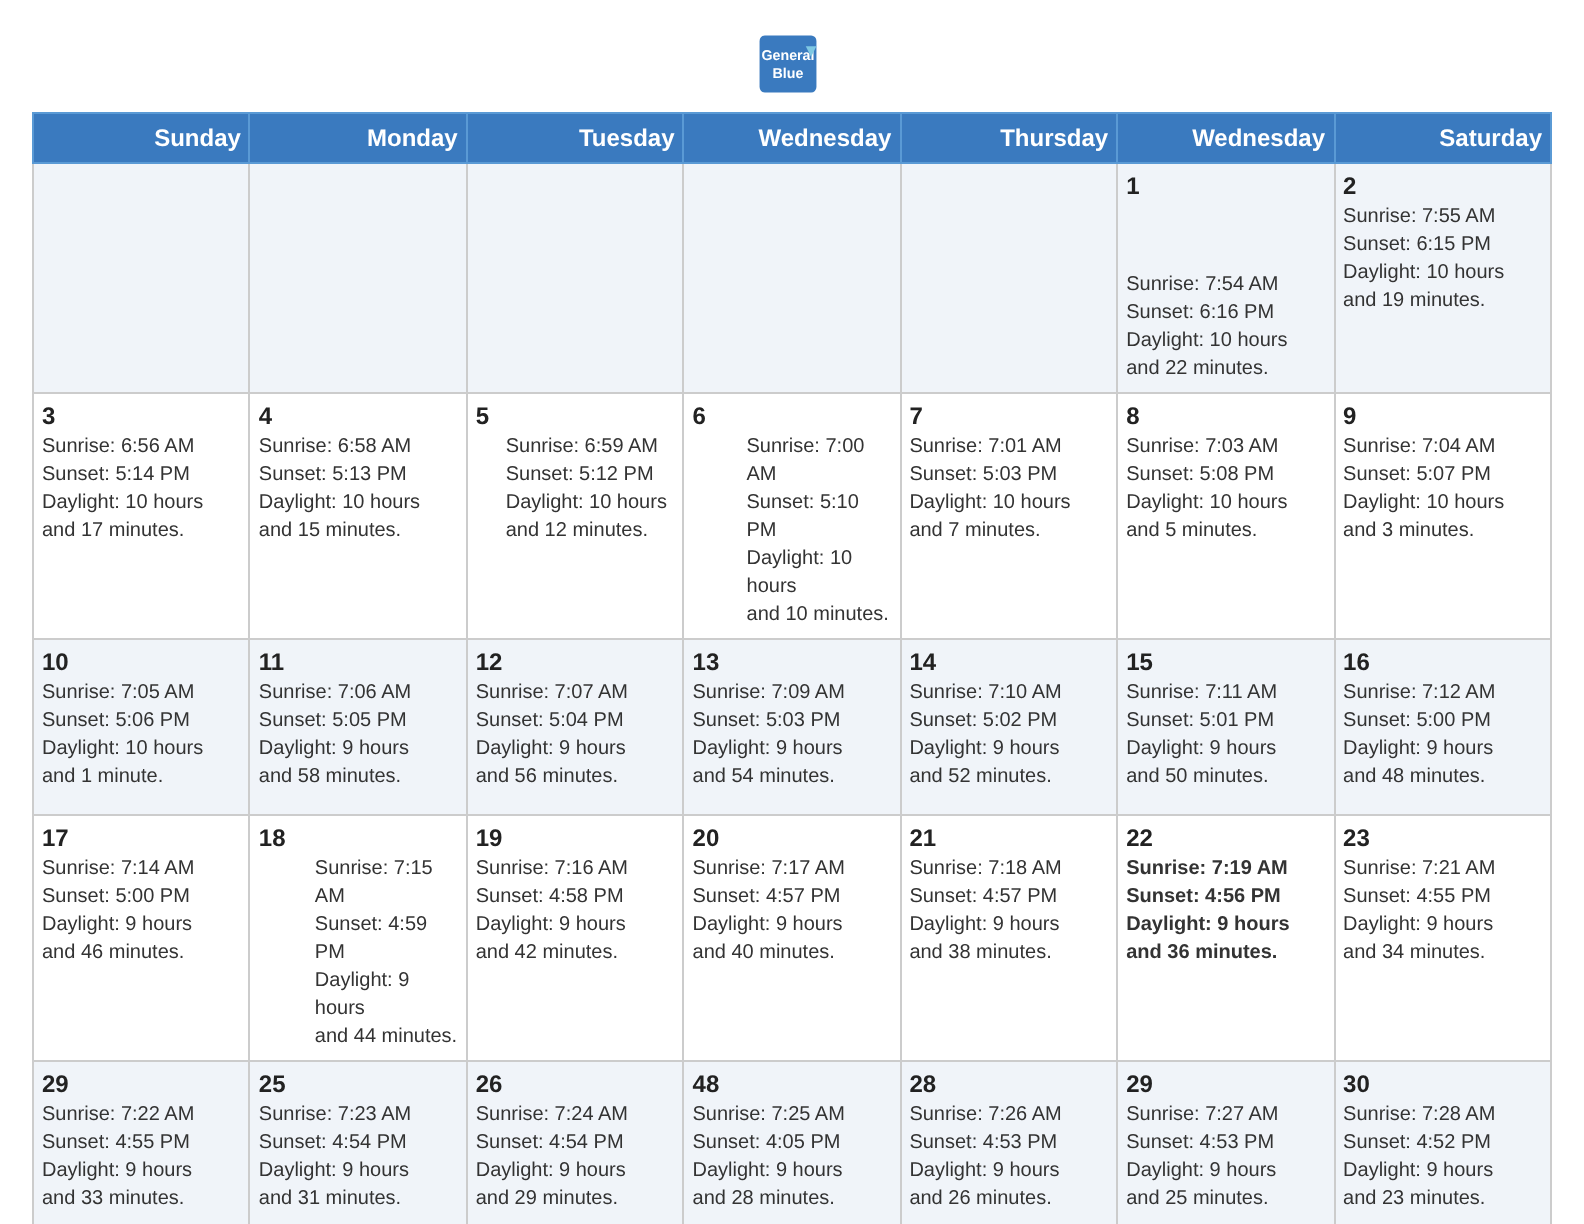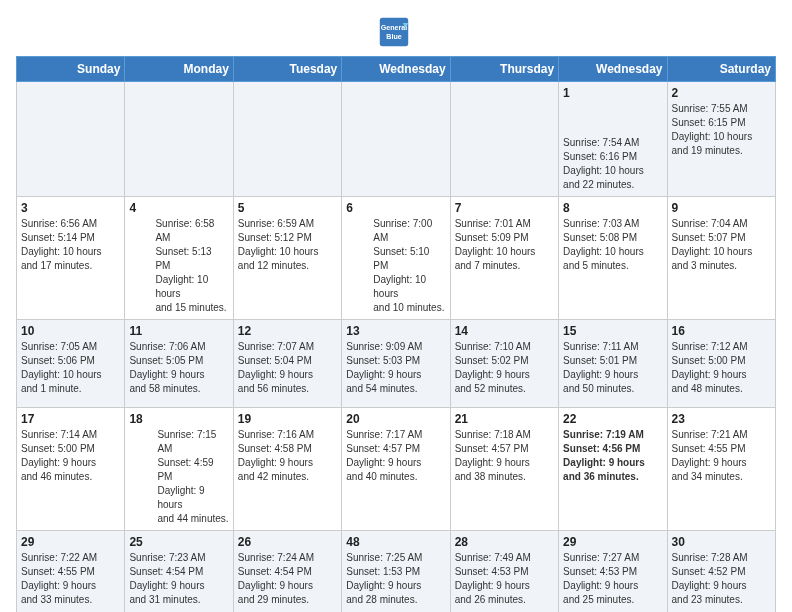--- a/index.html
+++ b/index.html
@@ -145,43 +145,43 @@
       <tr>
         <td class="has-data">
           <div class="day-number">3</div>
           <div class="day-info" style="white-space: pre-line;">Sunrise: 6:56 AM
 Sunset: 5:14 PM
 Daylight: 10 hours
 and 17 minutes.</div>
         </td>
         <td class="has-data">
           <div class="day-number">4</div>
-          <div class="day-info" style="white-space: pre-line; margin-left: 26px;">Sunrise: 6:58 AM
+          <div class="day-info" style="white-space: pre-line;">Sunrise: 6:58 AM
 Sunset: 5:13 PM
 Daylight: 10 hours
 and 15 minutes.</div>
         </td>
         <td class="has-data">
           <div class="day-number">5</div>
-          <div class="day-info" style="white-space: pre-line;">Sunrise: 6:59 AM
+          <div class="day-info" style="white-space: pre-line; margin-left: 15px;">Sunrise: 6:59 AM
 Sunset: 5:12 PM
 Daylight: 10 hours
 and 12 minutes.</div>
         </td>
         <td class="has-data">
           <div class="day-number">6</div>
           <div class="day-info" style="white-space: pre-line; margin-left: 27px;">Sunrise: 7:00 AM
 Sunset: 5:10 PM
 Daylight: 10 hours
 and 10 minutes.</div>
         </td>
         <td class="has-data">
           <div class="day-number">7</div>
           <div class="day-info" style="white-space: pre-line;">Sunrise: 7:01 AM
-Sunset: 5:09 PM
+Sunset: 5:03 PM
 Daylight: 10 hours
 and 7 minutes.</div>
         </td>
         <td class="has-data">
           <div class="day-number">8</div>
           <div class="day-info" style="white-space: pre-line;">Sunrise: 7:03 AM
 Sunset: 5:08 PM
 Daylight: 10 hours
 and 5 minutes.</div>
         </td>
@@ -210,21 +210,21 @@
         </td>
         <td class="has-data">
           <div class="day-number">12</div>
           <div class="day-info" style="white-space: pre-line;">Sunrise: 7:07 AM
 Sunset: 5:04 PM
 Daylight: 9 hours
 and 56 minutes.</div>
         </td>
         <td class="has-data">
           <div class="day-number">13</div>
-          <div class="day-info" style="white-space: pre-line;">Sunrise: 9:09 AM
+          <div class="day-info" style="white-space: pre-line;">Sunrise: 7:09 AM
 Sunset: 5:03 PM
 Daylight: 9 hours
 and 54 minutes.</div>
         </td>
         <td class="has-data">
           <div class="day-number">14</div>
           <div class="day-info" style="white-space: pre-line;">Sunrise: 7:10 AM
 Sunset: 5:02 PM
 Daylight: 9 hours
 and 52 minutes.</div>
@@ -313,27 +313,27 @@
         <td class="has-data">
           <div class="day-number">26</div>
           <div class="day-info" style="white-space: pre-line;">Sunrise: 7:24 AM
 Sunset: 4:54 PM
 Daylight: 9 hours
 and 29 minutes.</div>
         </td>
         <td class="has-data">
           <div class="day-number">48</div>
           <div class="day-info" style="white-space: pre-line;">Sunrise: 7:25 AM
-Sunset: 1:53 PM
+Sunset: 4:05 PM
 Daylight: 9 hours
 and 28 minutes.</div>
         </td>
         <td class="has-data">
           <div class="day-number">28</div>
-          <div class="day-info" style="white-space: pre-line;">Sunrise: 7:49 AM
+          <div class="day-info" style="white-space: pre-line;">Sunrise: 7:26 AM
 Sunset: 4:53 PM
 Daylight: 9 hours
 and 26 minutes.</div>
         </td>
         <td class="has-data">
           <div class="day-number">29</div>
           <div class="day-info" style="white-space: pre-line;">Sunrise: 7:27 AM
 Sunset: 4:53 PM
 Daylight: 9 hours
 and 25 minutes.</div>

